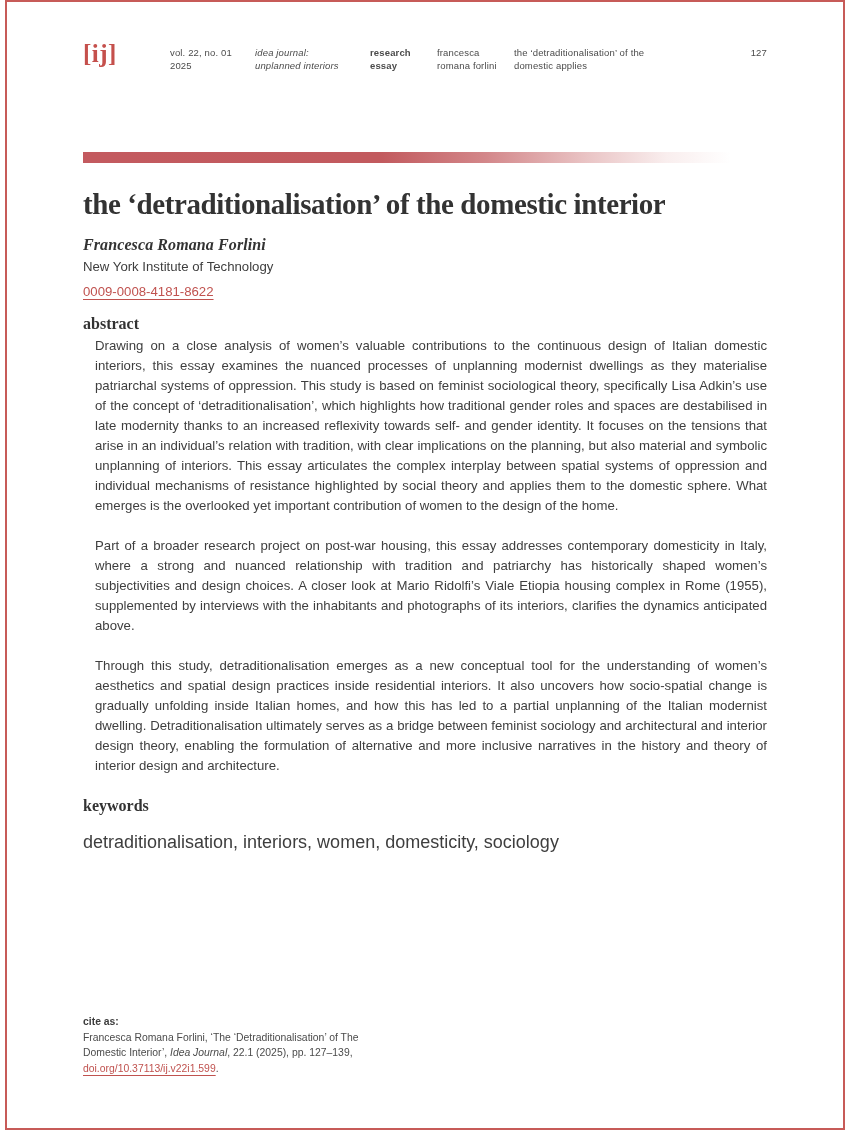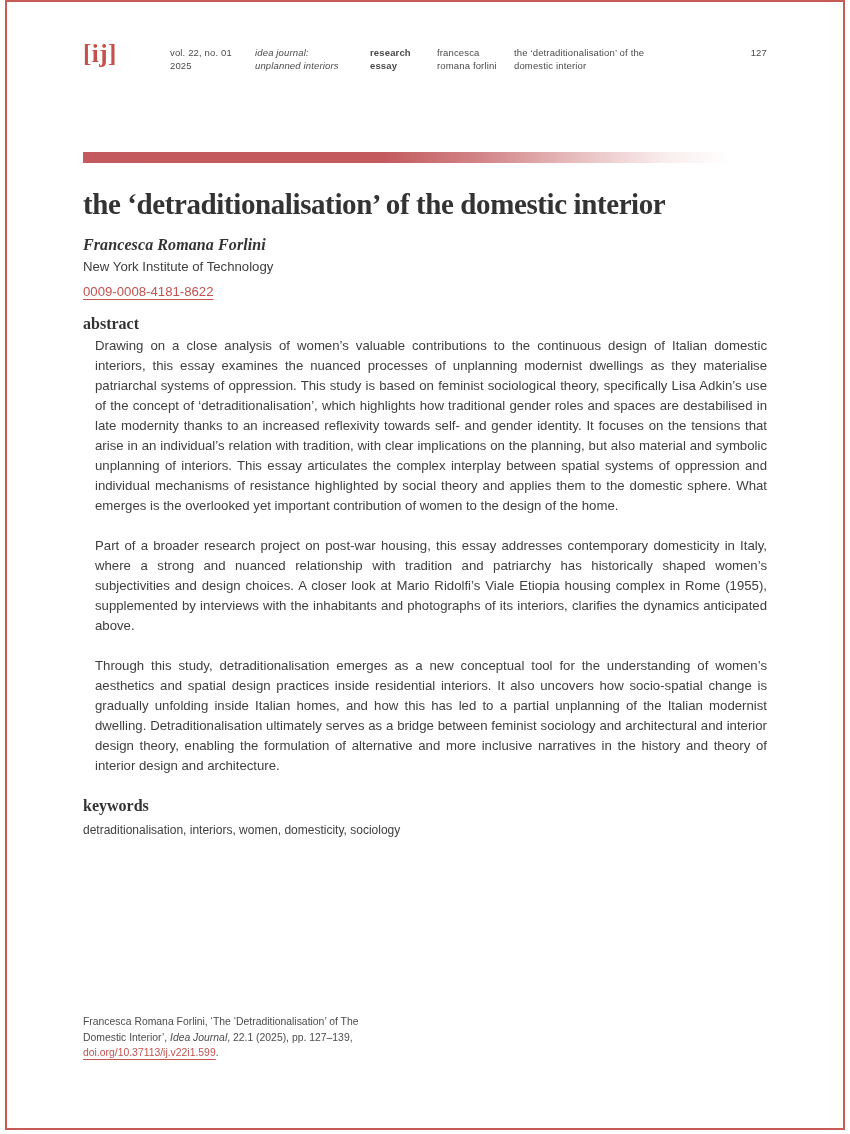--- a/index.html
+++ b/index.html
@@ -92,22 +92,22 @@
     color: #333333; margin: 0 0 2px 0;
   }
   .body-par {
     margin: 0 0 20px 12px;
     font-size: 13.2px; line-height: 20px;
     color: #3e3e3e;
     text-align: justify;
   }
   .keywords-heading { margin-top: 2px; }
   .keywords-line {
-    font-size: 12px; line-height: 20px; color: #3e3e3e;
-    margin-top: 4px;
+    font-size: 18px; line-height: 20px; color: #3e3e3e;
+    margin-top: 16px;
   }
 
   
   .cite-block {
     position: absolute;
     top: 1014px; left: 83px; width: 276px;
     font-size: 10.4px; line-height: 15.5px;
     color: #4b4b4b;
   }
   .cite-label { font-weight: 700; color: #3c3c3c; }
@@ -138,21 +138,21 @@
       <span>essay</span>
     </div>
 
     <div class="h-cell h-auth">
       <span>francesca</span>
       <span>romana forlini</span>
     </div>
 
     <div class="h-cell h-title">
       <span>the ‘detraditionalisation’ of the</span>
-      <span>domestic interior</span>
+      <span>domestic applies</span>
     </div>
 
     <div class="h-cell h-page">127</div>
   </div>
 
   <div class="bar"></div>
 
   <h1 class="title">the ‘detraditionalisation’ of the domestic interior</h1>
 
   <div class="author-block">
@@ -164,16 +164,17 @@
   <div class="abstract-section">
     <h2 class="section-heading">abstract</h2>
     <p class="body-par">Drawing on a close analysis of women’s valuable contributions to the continuous design of Italian domestic interiors, this essay examines the nuanced processes of unplanning modernist dwellings as they materialise patriarchal systems of oppression. This study is based on feminist sociological theory, specifically Lisa Adkin’s use of the concept of ‘detraditionalisation’, which highlights how traditional gender roles and spaces are destabilised in late modernity thanks to an increased reflexivity towards self- and gender identity. It focuses on the tensions that arise in an individual’s relation with tradition, with clear implications on the planning, but also material and symbolic unplanning of interiors. This essay articulates the complex interplay between spatial systems of oppression and individual mechanisms of resistance highlighted by social theory and applies them to the domestic sphere. What emerges is the overlooked yet important contribution of women to the design of the home.</p>
     <p class="body-par">Part of a broader research project on post-war housing, this essay addresses contemporary domesticity in Italy, where a strong and nuanced relationship with tradition and patriarchy has historically shaped women’s subjectivities and design choices. A closer look at Mario Ridolfi’s Viale Etiopia housing complex in Rome (1955), supplemented by interviews with the inhabitants and photographs of its interiors, clarifies the dynamics anticipated above.</p>
     <p class="body-par">Through this study, detraditionalisation emerges as a new conceptual tool for the understanding of women’s aesthetics and spatial design practices inside residential interiors. It also uncovers how socio-spatial change is gradually unfolding inside Italian homes, and how this has led to a partial unplanning of the Italian modernist dwelling. Detraditionalisation ultimately serves as a bridge between feminist sociology and architectural and interior design theory, enabling the formulation of alternative and more inclusive narratives in the history and theory of interior design and architecture.</p>
     <h2 class="section-heading keywords-heading">keywords</h2>
     <div class="keywords-line">detraditionalisation, interiors, women, domesticity, sociology</div>
   </div>
 
   <div class="cite-block">
+    <div class="cite-label">cite as:</div>
     <div class="cite-text"><span>Francesca Romana Forlini, ‘The ‘Detraditionalisation’ of The Domestic Interior’, </span><em>Idea Journal</em><span>, 22.1 (2025), pp. 127–139, </span><a class="red-link" href="#">doi.org/10.37113/ij.v22i1.599</a><span>.</span></div>
   </div>
 
 </div>
 
 </body></html>

